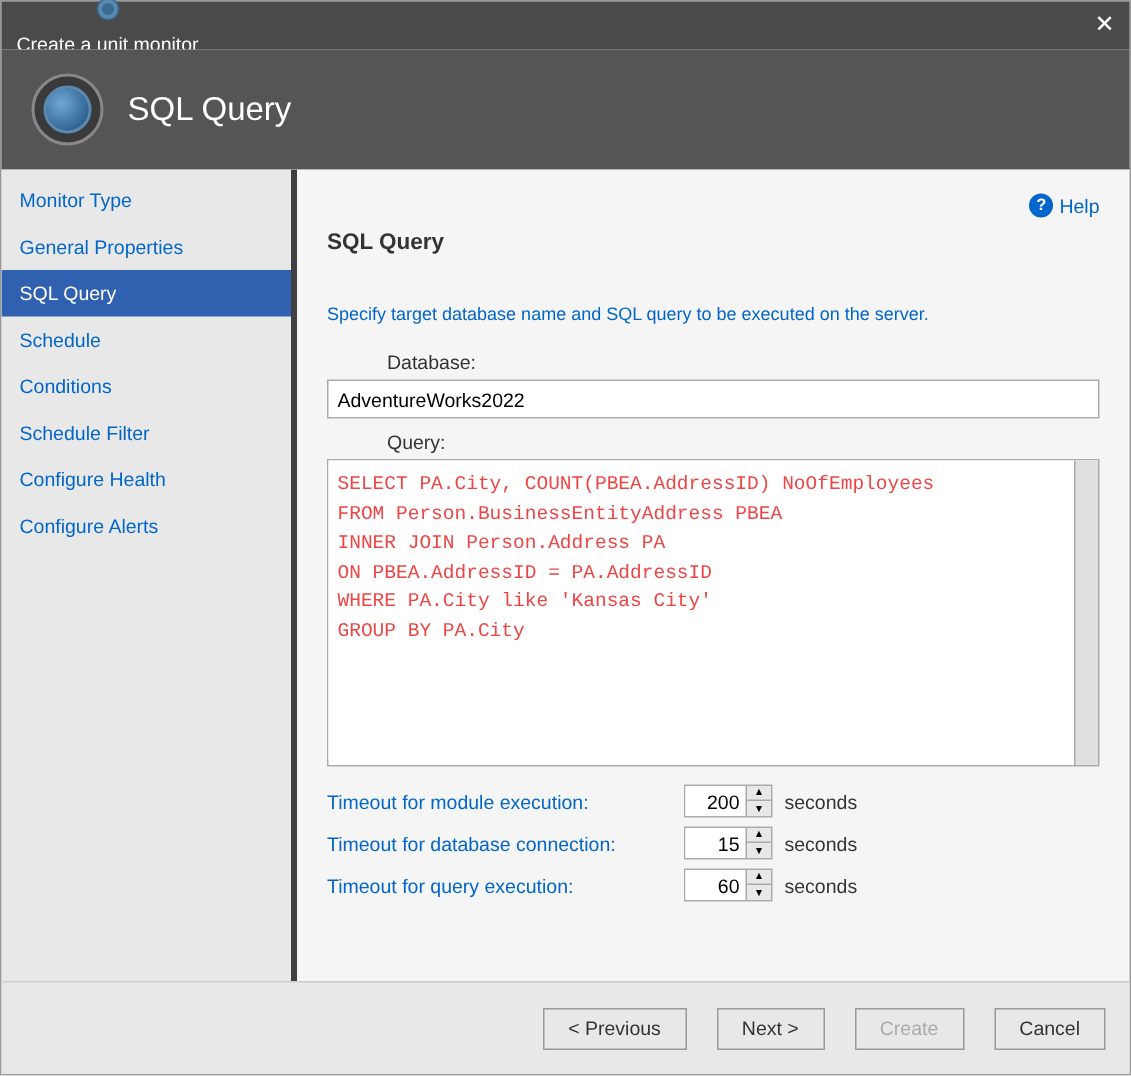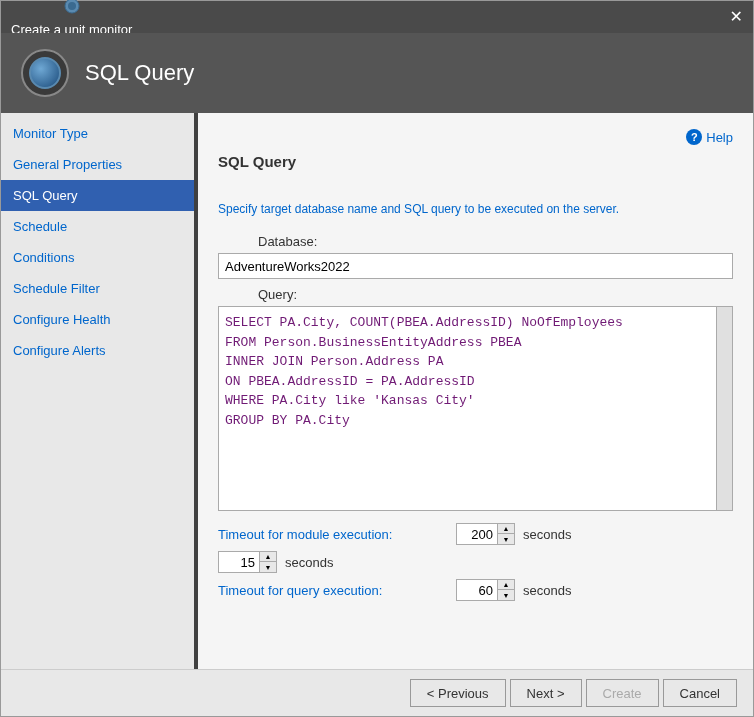--- a/index.html
+++ b/index.html
@@ -179,21 +179,21 @@
     .sql-textarea {
       width: 100%;
       height: 200px;
       border: none;
       background: white;
       padding: 6px;
       font-size: 13px;
       font-family: 'Courier New', monospace;
       resize: none;
       outline: none;
-      color: #701a75;
+      color: #ef4444;
       line-height: 1.5;
     }
     .textarea-scrollbar {
       position: absolute;
       right: 0;
       top: 0;
       bottom: 0;
       width: 16px;
       background: #e0e0e0;
       border-left: 1px solid #aaa;
@@ -249,26 +249,26 @@
     }
     .spinner-btn:first-child { border-bottom: 1px solid #aaa; }
     .timeout-unit {
       color: #333;
       font-size: 13px;
     }
 
     .footer {
       background: #e8e8e8;
       border-top: 1px solid #ccc;
-      height: 47px;
+      height: 62px;
       display: flex;
       align-items: center;
       justify-content: flex-end;
       padding: 0 16px;
-      gap: 4px;
+      gap: 20px;
       flex-shrink: 0;
     }
     .btn {
       height: 28px;
       padding: 0 16px;
       border: 1px solid #999;
       background: #e8e8e8;
       cursor: pointer;
       font-size: 13px;
       color: #333;
@@ -351,20 +351,21 @@
             <input class="spinner-input" type="text" value="200" style="">
             <div class="spinner-buttons">
               <button class="spinner-btn">▲</button>
               <button class="spinner-btn">▼</button>
             </div>
           </div>
           <span class="timeout-unit">seconds</span>
         </div>
 
         <div class="timeout-row">
+          <span class="timeout-label">Timeout for database connection:</span>
           <div class="spinner-wrap">
             <input class="spinner-input" type="text" value="15" style="">
             <div class="spinner-buttons">
               <button class="spinner-btn">▲</button>
               <button class="spinner-btn">▼</button>
             </div>
           </div>
           <span class="timeout-unit">seconds</span>
         </div>
 

